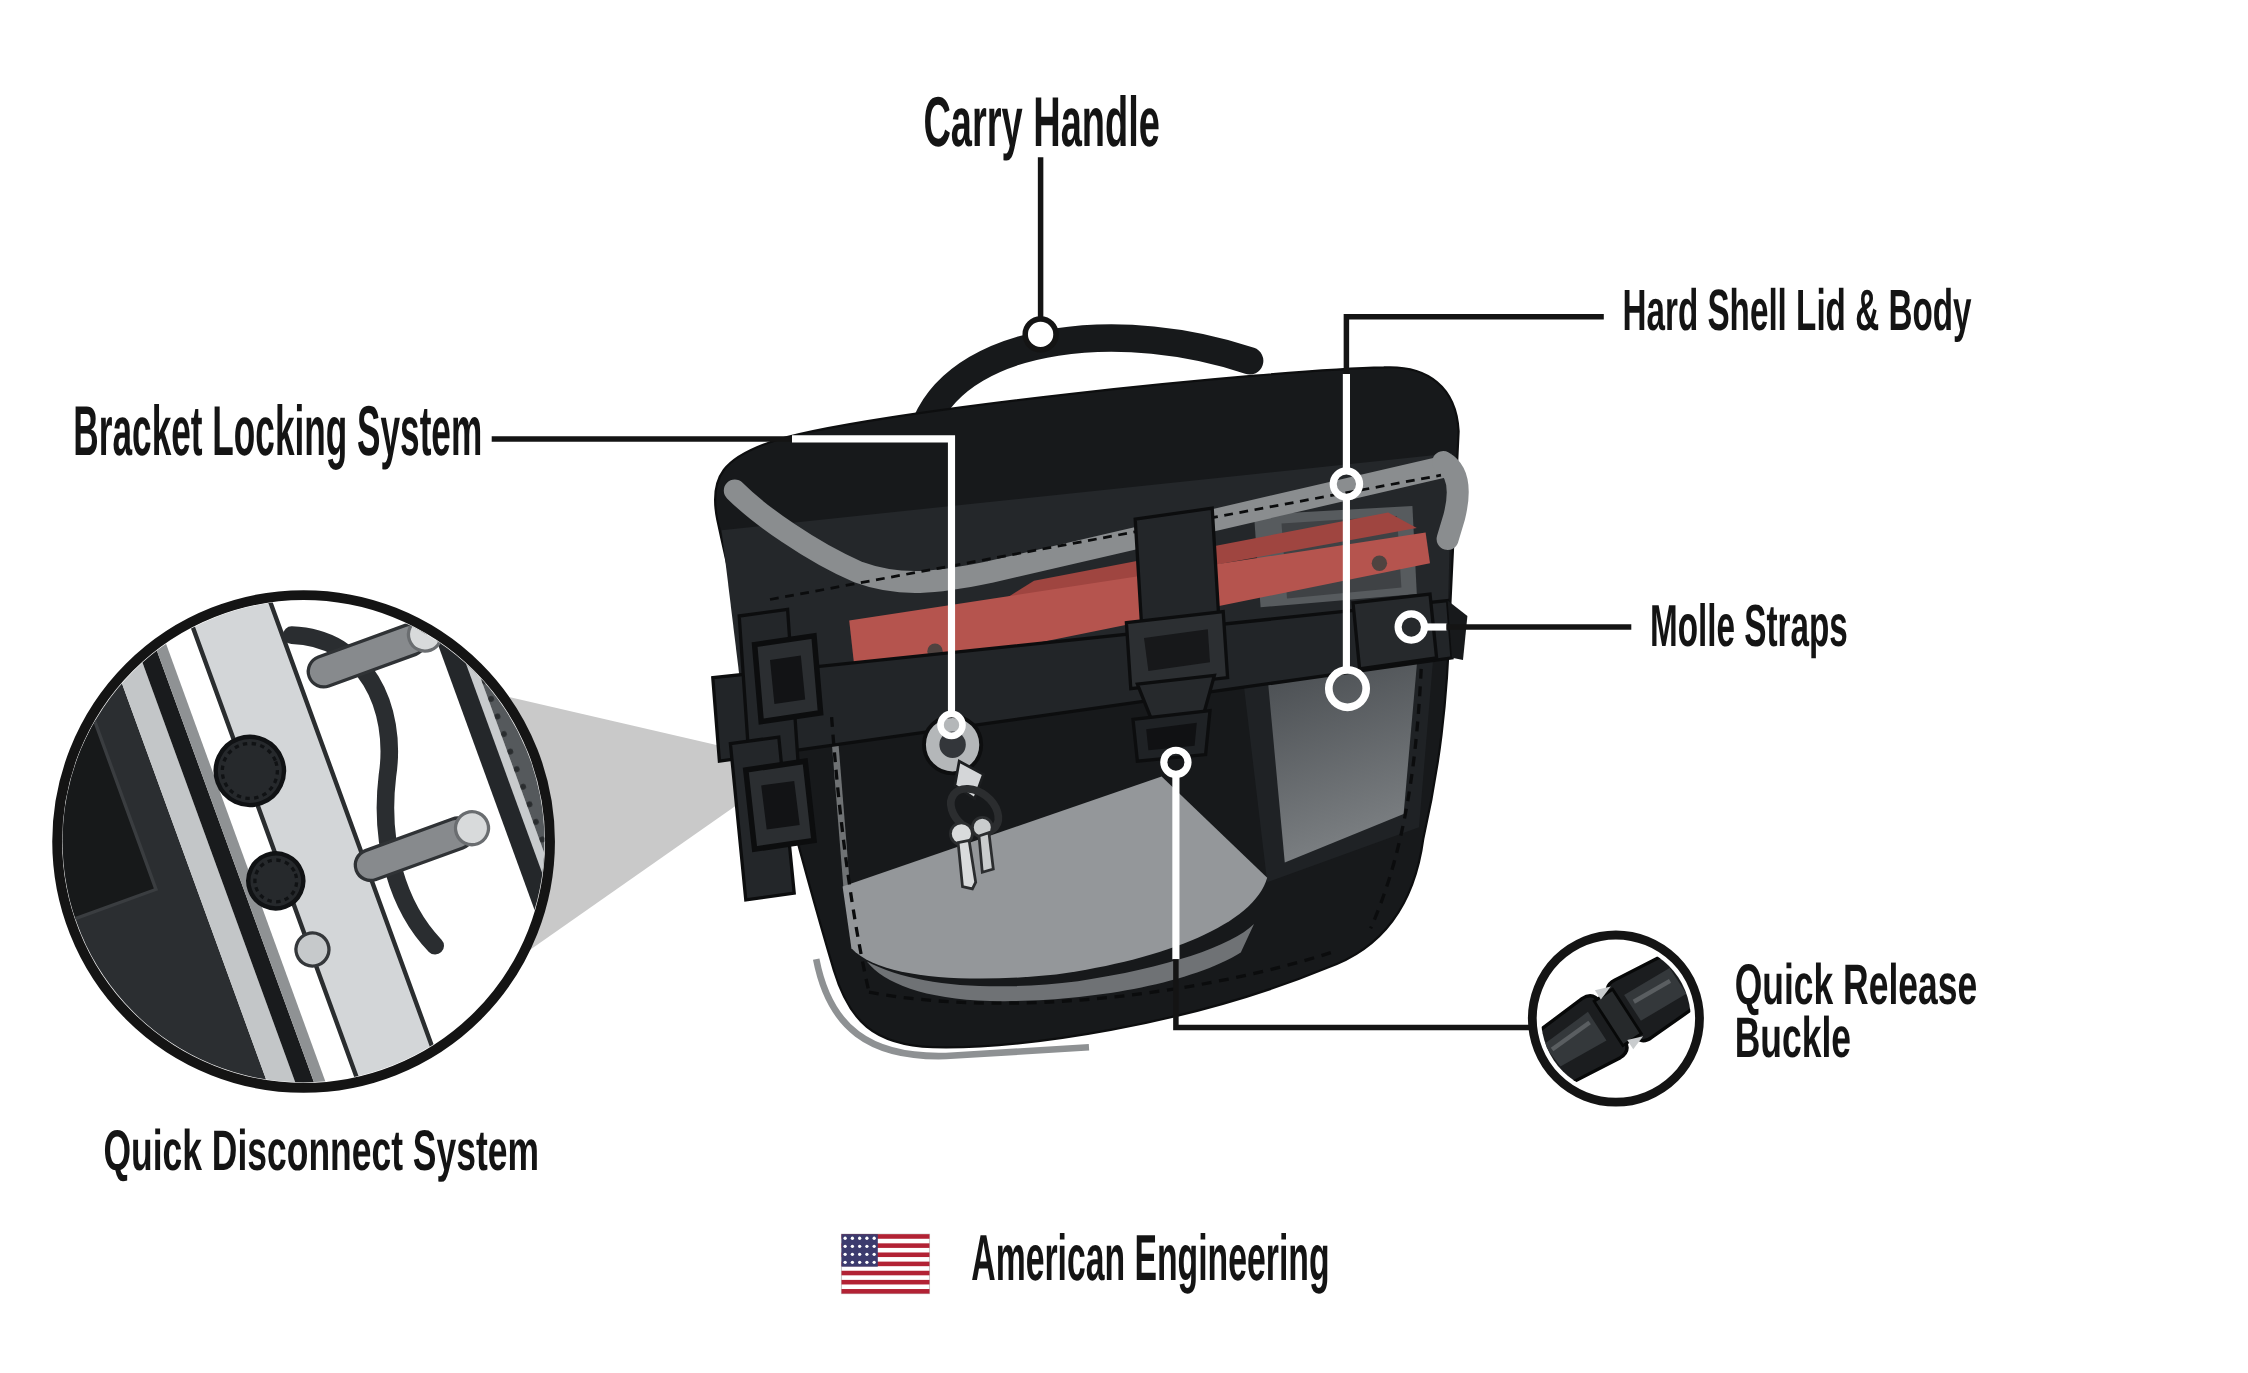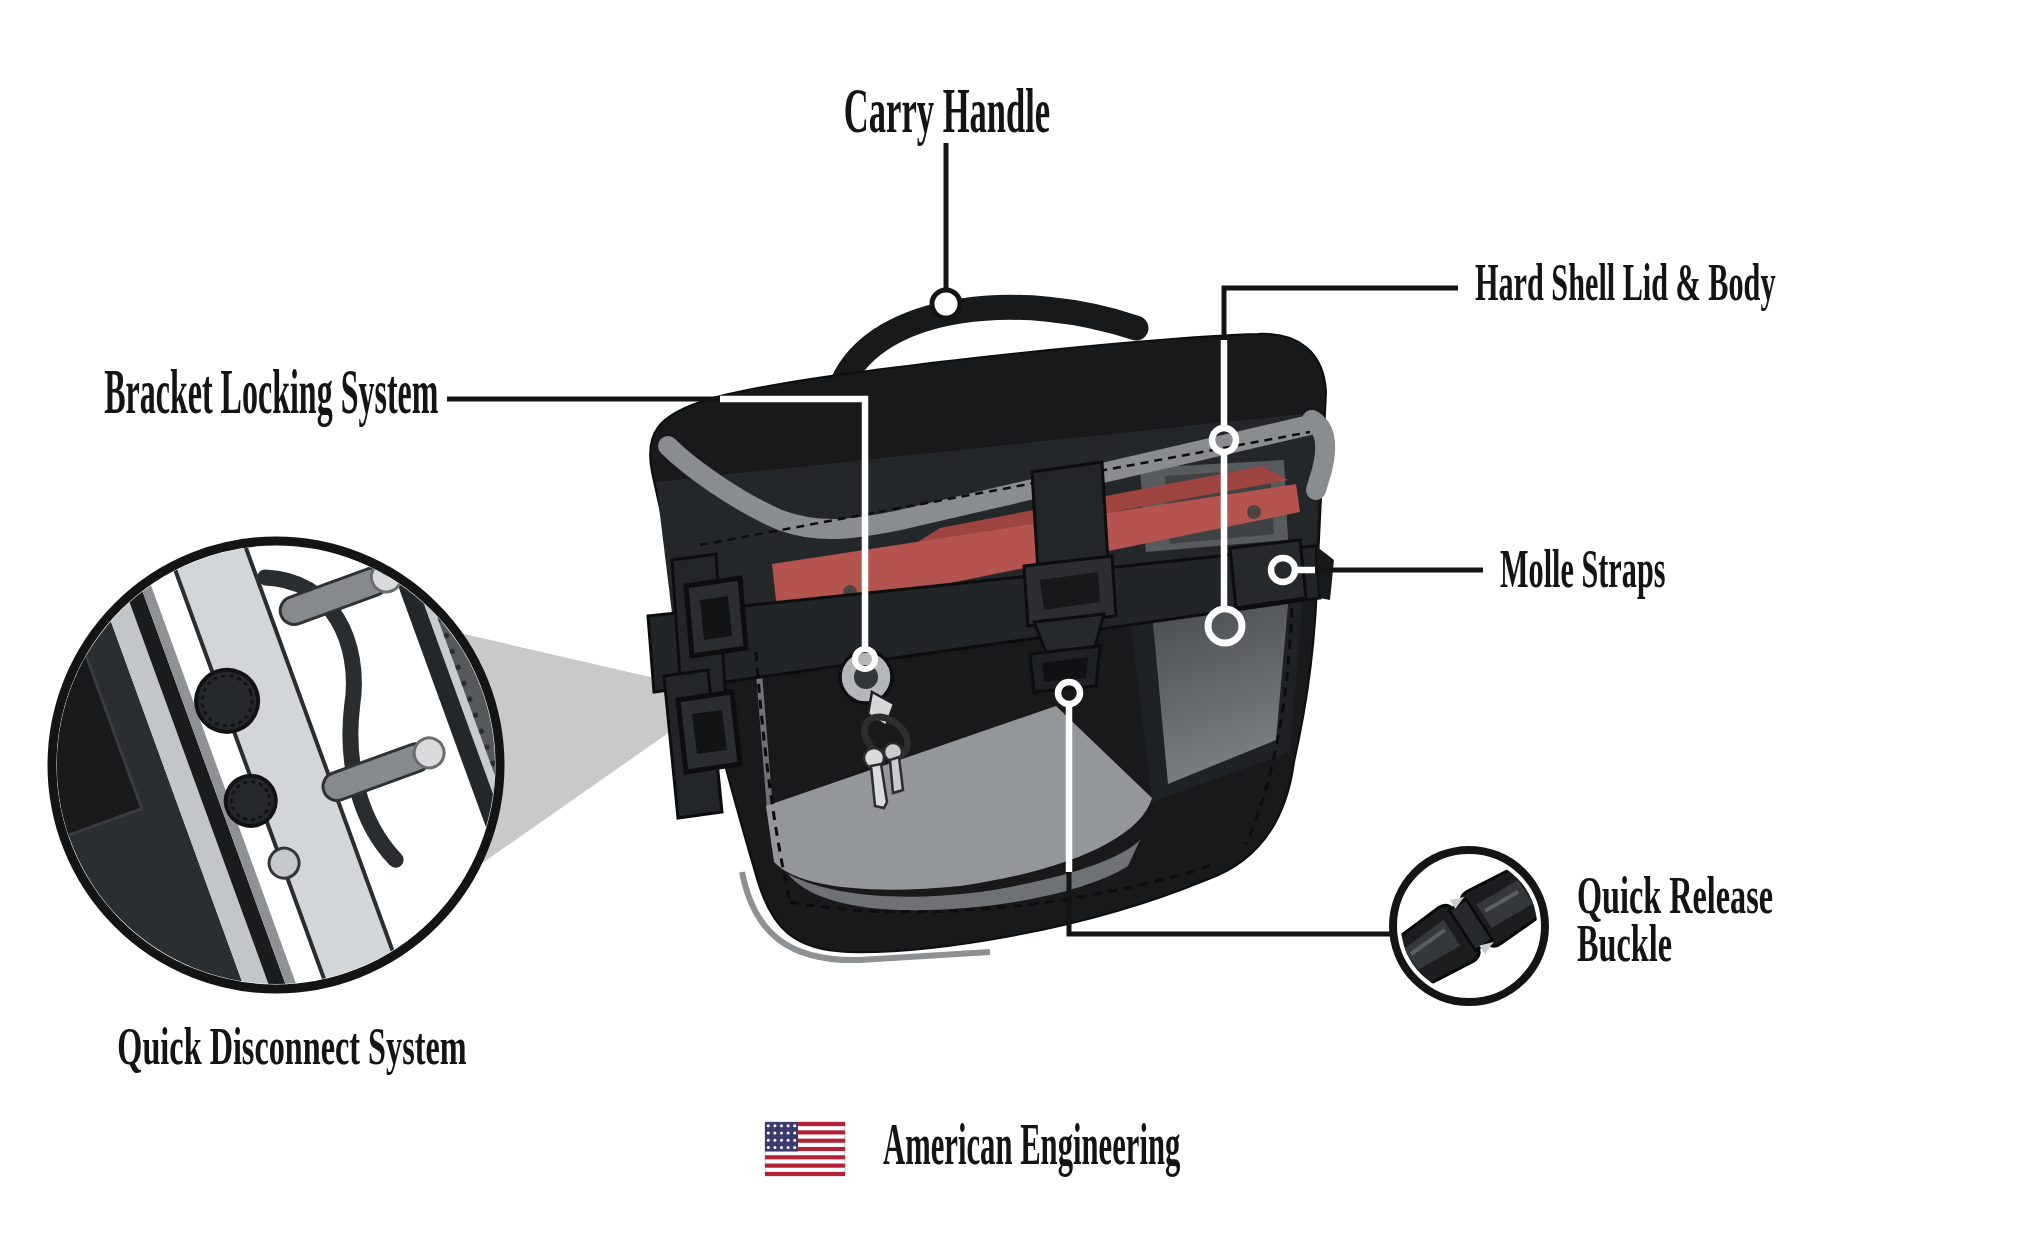--- a/index.html
+++ b/index.html
@@ -1,17 +1,17 @@
 <!DOCTYPE html>
 <html><head>
 <meta charset="utf-8">
 <style>
   html,body{margin:0;padding:0;background:#fff;}
   .canvas{position:relative;width:2044px;height:1180px;background:#fff;overflow:hidden;
-          font-family:Liberation Serif, serif;}
+          font-family:Liberation Sans, sans-serif;}
   .canvas svg.scene{position:absolute;left:0;top:0;}
   .lbl{position:absolute;font-weight:bold;color:#141414;white-space:nowrap;line-height:1;}
   .lbl-carry        {left:747px;top:79px;width:400px;text-align:center;font-size:64px;transform:scaleX(.54);transform-origin:center top;}
   .lbl-hardshell    {left:1475px;top:256px;font-size:53px;transform:scaleX(.57);transform-origin:left top;}
   .lbl-bracket      {right:1606px;top:360px;font-size:64px;transform:scaleX(.50);transform-origin:right top;}
   .lbl-molle        {left:1500px;top:542px;font-size:54px;transform:scaleX(.56);transform-origin:left top;}
   .lbl-qr           {left:1577px;top:872px;font-size:52px;line-height:.93;transform:scaleX(.62);transform-origin:left top;}
   .lbl-qd           {left:-58px;top:1021px;width:700px;text-align:center;font-size:52px;transform:scaleX(.62);transform-origin:center top;}
   .lbl-american     {left:883px;top:1115px;font-size:59px;transform:scaleX(.52);transform-origin:left top;}
 </style>

